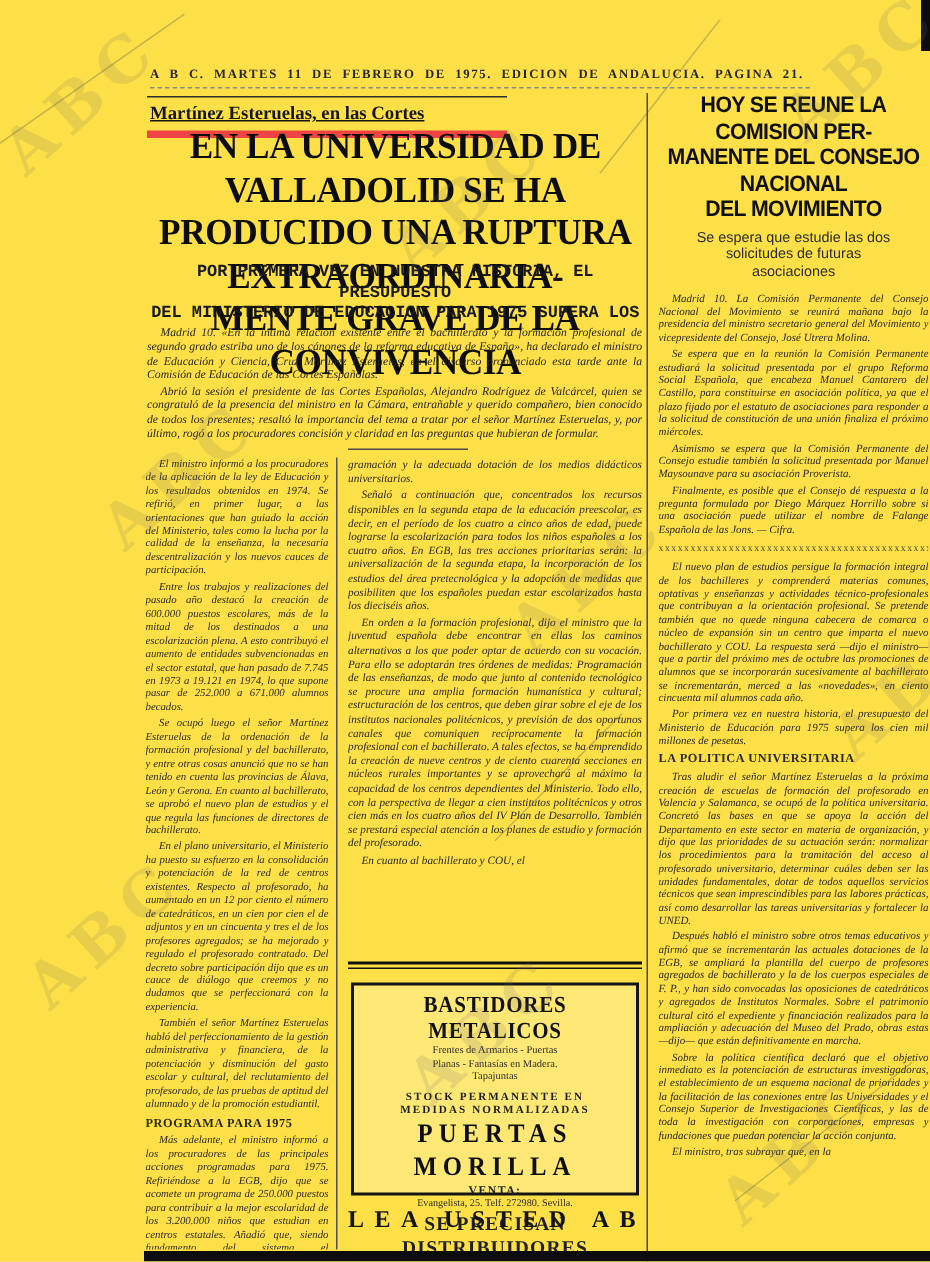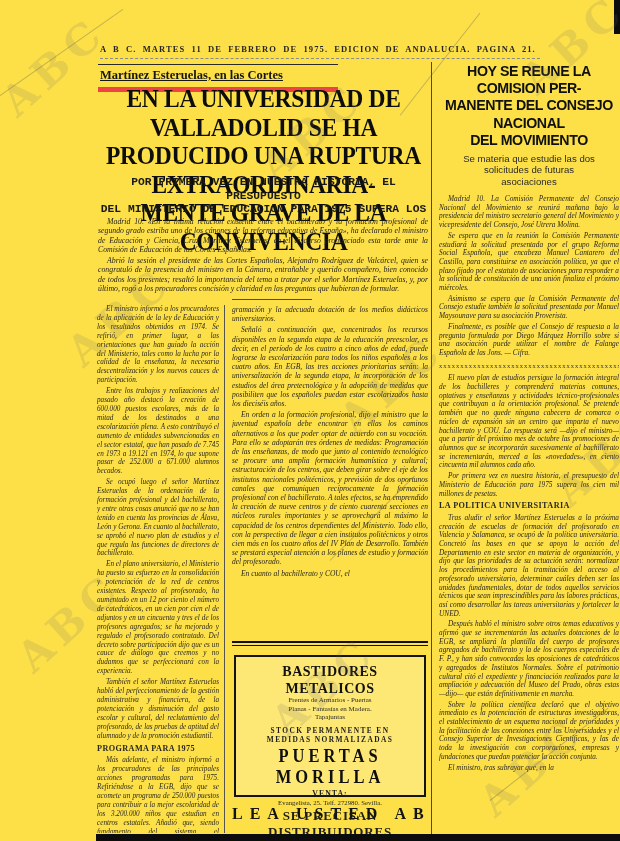--- a/index.html
+++ b/index.html
@@ -139,21 +139,21 @@
 
   <div class="vrule-main"></div>
 
   <div class="sidebar">
     <div class="sb-headline">
       <div>HOY SE REUNE LA COMISION PER-</div>
       <div>MANENTE DEL CONSEJO NACIONAL</div>
       <div>DEL MOVIMIENTO</div>
     </div>
     <div class="sb-subhead">
-      <div>Se materia que estudie las dos</div>
+      <div>Se espera que estudie las dos</div>
       <div>solicitudes de futuras</div>
       <div>asociaciones</div>
     </div>
     <div class="sb-body">
       <p class="para">Madrid 10. La Comisión Permanente del Consejo Nacional del Movimiento se reunirá mañana bajo la presidencia del ministro secretario general del Movimiento y vicepresidente del Consejo, José Utrera Molina.</p>
       <p class="para">Se espera que en la reunión la Comisión Permanente estudiará la solicitud presentada por el grupo Reforma Social Española, que encabeza Manuel Cantarero del Castillo, para constituirse en asociación política, ya que el plazo fijado por el estatuto de asociaciones para responder a la solicitud de constitución de una unión finaliza el próximo miércoles.</p>
       <p class="para">Asimismo se espera que la Comisión Permanente del Consejo estudie también la solicitud presentada por Manuel Maysounave para su asociación Proverista.</p>
       <p class="para">Finalmente, es posible que el Consejo dé respuesta a la pregunta formulada por Diego Márquez Horrillo sobre si una asociación puede utilizar el nombre de Falange Española de las Jons. — Cifra.</p>
       <div class="xxxrow">xxxxxxxxxxxxxxxxxxxxxxxxxxxxxxxxxxxxxxxxxxxxxxxxxxxxxxxx</div>
       <p class="para">El nuevo plan de estudios persigue la formación integral de los bachilleres y comprenderá materias comunes, optativas y enseñanzas y actividades técnico-profesionales que contribuyan a la orientación profesional. Se pretende también que no quede ninguna cabecera de comarca o núcleo de expansión sin un centro que imparta el nuevo bachillerato y COU. La respuesta será —dijo el ministro— que a partir del próximo mes de octubre las promociones de alumnos que se incorporarán sucesivamente al bachillerato se incrementarán, merced a las «novedades», en ciento cincuenta mil alumnos cada año.</p>

